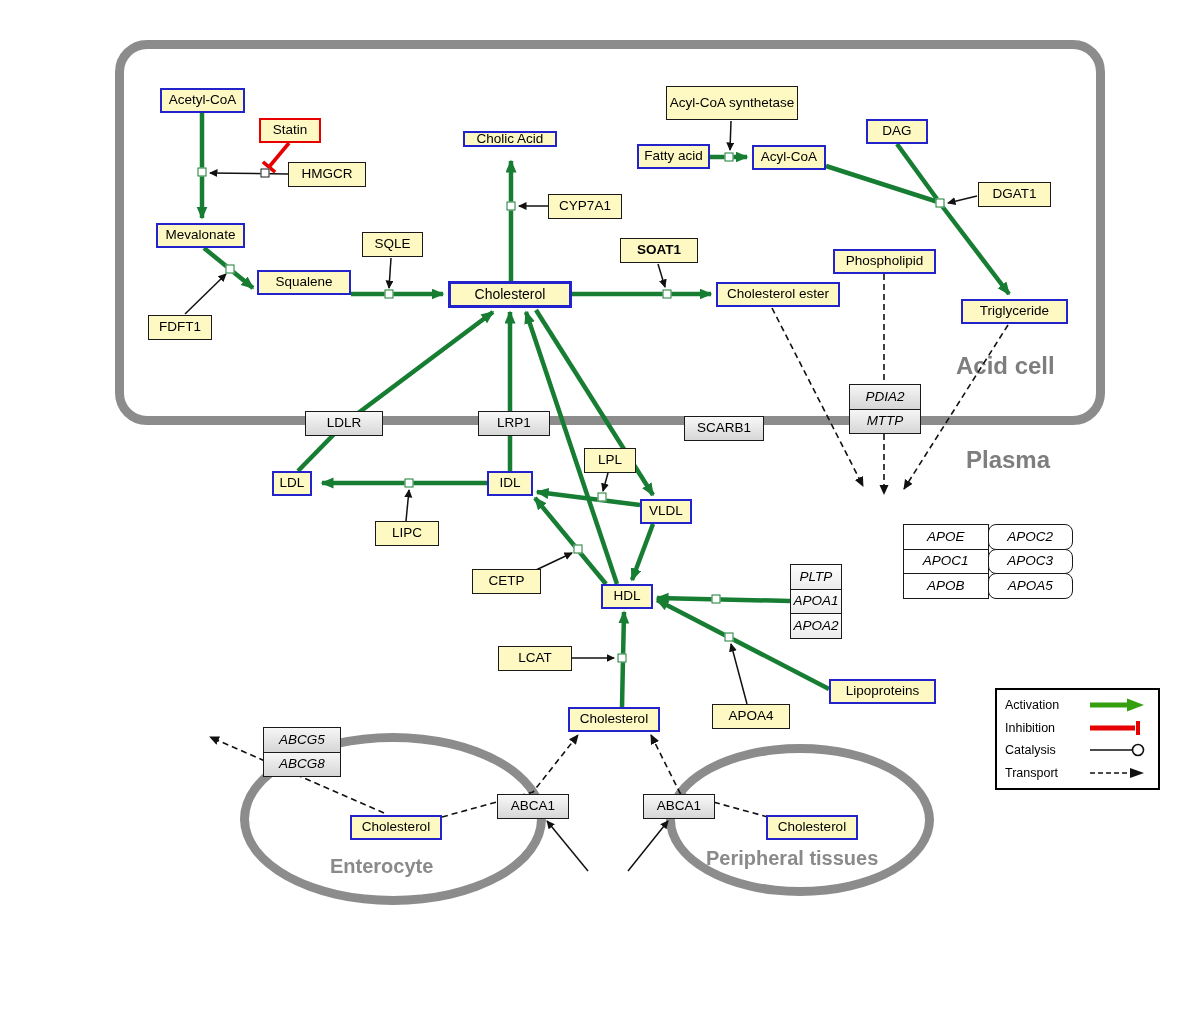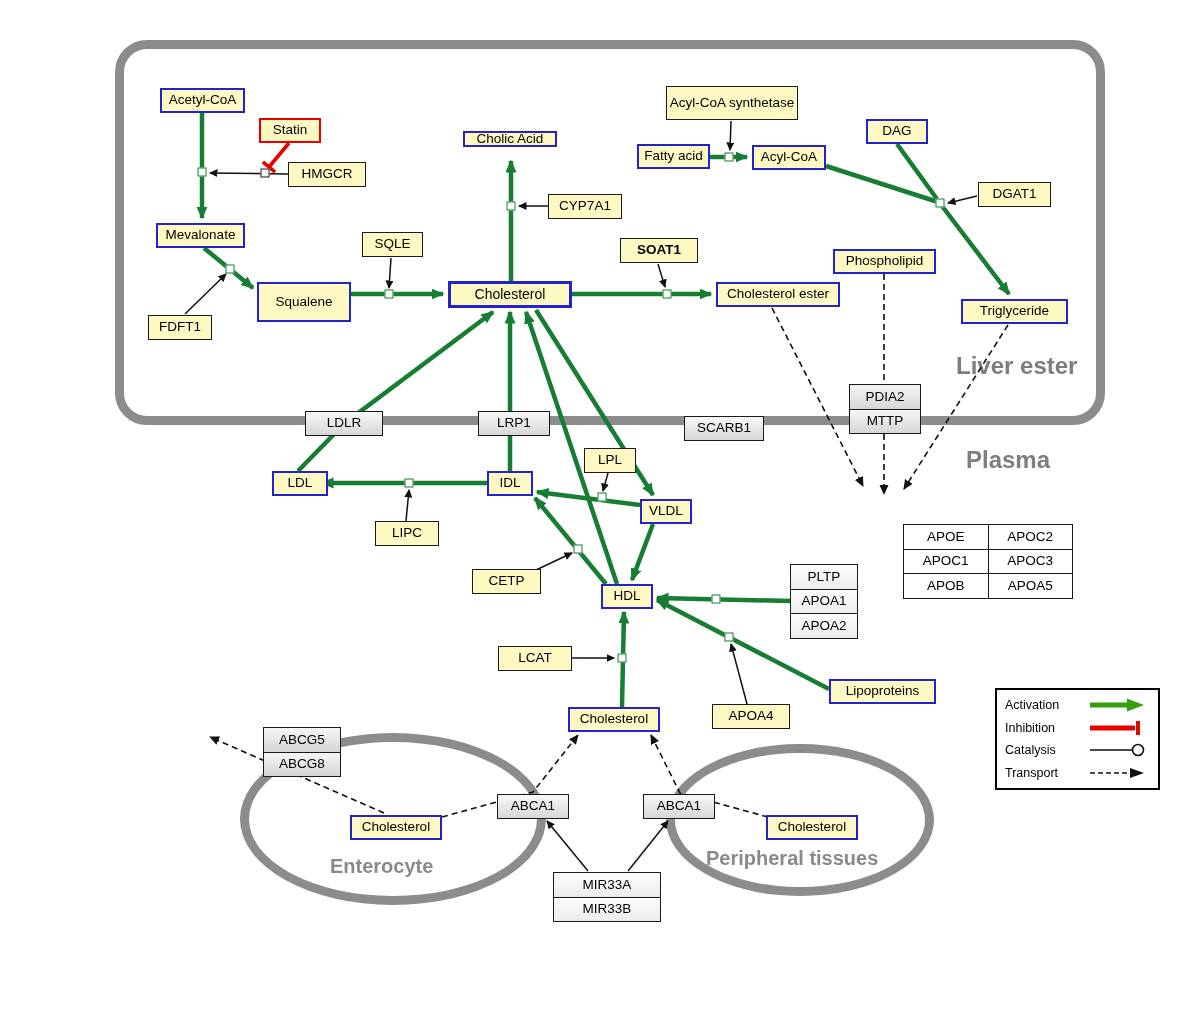--- a/index.html
+++ b/index.html
@@ -30,46 +30,46 @@
 
   
   #nodes-layer{position:absolute;left:0;top:0;width:1200px;height:1013px;z-index:3;}
   .node{position:absolute;box-sizing:border-box;display:flex;align-items:center;justify-content:center;
         text-align:center;font-size:13.5px;line-height:1.05;background:#fef9c3;color:#000;padding:1px 2px;}
   .node.blue{border:2px solid #2323cb;}
   .node.blue-bold{border:3px solid #2323cb;font-size:14px;}
   .node.red{border:2px solid #e60000;}
   .node.plain{border:1px solid #1a1a1a;}
   .node.receptor{border:1px solid #1a1a1a;background:linear-gradient(180deg,#f8f8f8,#d7d7d7);}
-  .node.stack,.node.gray-stack,.node.table{flex-direction:column;align-items:stretch;padding:0;border:none;background:transparent;}
+  .node.stack,.node.gray-stack,.node.table{flex-direction:column;align-items:stretch;padding:0;border:none;background:transparent;font-style:italic;}
   .node .cell{flex:1;display:flex;align-items:center;justify-content:center;border:1px solid #1a1a1a;background:#fff;}
   .node.stack .cell{background:linear-gradient(180deg,#fdfdfd,#ececec);}
   .node.gray-stack .cell{background:linear-gradient(180deg,#f6f6f6,#d6d6d6);}
   .node.stack .cell:not(:first-child),.node.gray-stack .cell:not(:first-child){margin-top:-1px;}
   .node.table .row{flex:1;display:flex;}
   .node.table .row:not(:first-child){margin-top:-1px;justify-content:flex-end;}
-  .node.table .row .cell:not(:first-child){margin-left:-1px;}
+  .node.table .row .cell:not(:first-child){margin-left:-1px;border-radius:8px;}
 
   
   #legend{position:absolute;left:995px;top:688px;width:165px;height:102px;border:2.5px solid #000;background:#fff;
           box-sizing:border-box;z-index:4;display:flex;flex-direction:column;justify-content:space-around;padding:4px 8px;}
   .legend-row{display:flex;align-items:center;justify-content:space-between;}
   .legend-label{font-size:12.5px;color:#000;}
   .legend-icon{width:62px;height:16px;flex:none;}
 </style>
 </head>
 <body>
 
 <div id="canvas">
 
   <div class="region" id="liver-region"></div>
   <div class="region" id="enterocyte-region"></div>
   <div class="region" id="peripheral-region"></div>
 
-  <div class="region-label" id="liver-label">Liver ester</div>
+  <div class="region-label" id="liver-label">Acid cell</div>
   <div class="region-label" id="plasma-label">Plasma</div>
   <div class="region-label" id="enterocyte-label">Enterocyte</div>
   <div class="region-label" id="peripheral-label">Peripheral tissues</div>
 
   <svg id="edge-layer" width="1200" height="1013" viewBox="0 0 1200 1013">
     <defs>
       <marker id="arrow-green" markerUnits="userSpaceOnUse" markerWidth="14" markerHeight="12" refX="11.5" refY="5.5" orient="auto">
         <path d="M0,0 L13,5.5 L0,11 Z" fill="#167d32"></path>
       </marker>
       <marker id="arrow-black" markerUnits="userSpaceOnUse" markerWidth="10" markerHeight="9" refX="7.5" refY="4" orient="auto">
@@ -143,49 +143,49 @@
       <div class="sq" style="left: 729px; top: 637px;"></div>
       <div class="sq black" style="left: 265px; top: 173px;"></div>
     </div>
 
   <div id="nodes-layer">
       <div class="node blue" style="left: 160px; top: 88px; width: 85px; height: 25px;">Acetyl-CoA</div>
       <div class="node red" style="left: 259px; top: 118px; width: 62px; height: 25px;">Statin</div>
       <div class="node plain" style="left: 288px; top: 162px; width: 78px; height: 25px;">HMGCR</div>
       <div class="node blue" style="left: 156px; top: 223px; width: 89px; height: 25px;">Mevalonate</div>
       <div class="node plain" style="left: 148px; top: 315px; width: 64px; height: 25px;">FDFT1</div>
-      <div class="node blue" style="left: 257px; top: 282px; width: 94px; height: 40px;">Squalene</div>
+      <div class="node blue" style="left: 257px; top: 270px; width: 94px; height: 25px;">Squalene</div>
       <div class="node plain" style="left: 362px; top: 232px; width: 61px; height: 25px;">SQLE</div>
       <div class="node blue" style="left: 463px; top: 131px; width: 94px; height: 16px;">Cholic Acid</div>
       <div class="node plain" style="left: 548px; top: 194px; width: 74px; height: 25px;">CYP7A1</div>
       <div class="node blue-bold" style="left: 448px; top: 281px; width: 124px; height: 27px;">Cholesterol</div>
       <div class="node plain" style="left: 620px; top: 238px; width: 78px; height: 25px; font-weight: bold;">SOAT1</div>
       <div class="node blue" style="left: 716px; top: 282px; width: 124px; height: 25px;">Cholesterol ester</div>
       <div class="node plain" style="left: 666px; top: 86px; width: 132px; height: 34px;">Acyl-CoA synthetase</div>
       <div class="node blue" style="left: 637px; top: 144px; width: 73px; height: 25px;">Fatty acid</div>
       <div class="node blue" style="left: 752px; top: 145px; width: 74px; height: 25px;">Acyl-CoA</div>
       <div class="node blue" style="left: 866px; top: 119px; width: 62px; height: 25px;">DAG</div>
       <div class="node plain" style="left: 978px; top: 182px; width: 73px; height: 25px;">DGAT1</div>
       <div class="node blue" style="left: 833px; top: 249px; width: 103px; height: 25px;">Phospholipid</div>
       <div class="node blue" style="left: 961px; top: 299px; width: 107px; height: 25px;">Triglyceride</div>
       <div class="node gray-stack" style="left: 849px; top: 384px; width: 72px; height: 50px;">
         <div class="cell">PDIA2</div>
         <div class="cell">MTTP</div>
       </div>
       <div class="node receptor" style="left: 305px; top: 411px; width: 78px; height: 25px;">LDLR</div>
       <div class="node receptor" style="left: 478px; top: 411px; width: 72px; height: 25px; text-align: right;">LRP1</div>
       <div class="node receptor" style="left: 684px; top: 416px; width: 80px; height: 25px;">SCARB1</div>
-      <div class="node blue" style="left: 272px; top: 471px; width: 56px; height: 25px;">LDL</div>
+      <div class="node blue" style="left: 272px; top: 471px; width: 40px; height: 25px;">LDL</div>
       <div class="node blue" style="left: 487px; top: 471px; width: 46px; height: 25px;">IDL</div>
       <div class="node plain" style="left: 375px; top: 521px; width: 64px; height: 25px;">LIPC</div>
       <div class="node plain" style="left: 584px; top: 448px; width: 52px; height: 25px;">LPL</div>
       <div class="node blue" style="left: 640px; top: 499px; width: 52px; height: 25px;">VLDL</div>
       <div class="node plain" style="left: 472px; top: 569px; width: 69px; height: 25px;">CETP</div>
       <div class="node blue" style="left: 601px; top: 584px; width: 52px; height: 25px;">HDL</div>
-      <div class="node stack" style="left: 790px; top: 564px; width: 68px; height: 75px;">
+      <div class="node stack" style="left: 790px; top: 564px; width: 52px; height: 75px;">
         <div class="cell">PLTP</div>
         <div class="cell">APOA1</div>
         <div class="cell">APOA2</div>
       </div>
       <div class="node plain" style="left: 498px; top: 646px; width: 74px; height: 25px;">LCAT</div>
       <div class="node plain" style="left: 712px; top: 704px; width: 78px; height: 25px;">APOA4</div>
       <div class="node blue" style="left: 829px; top: 679px; width: 107px; height: 25px;">Lipoproteins</div>
       <div class="node table" style="left: 903px; top: 524px; width: 170px; height: 75px;">
         <div class="row">
           <div class="cell">APOE</div>
@@ -202,24 +202,20 @@
       </div>
       <div class="node blue" style="left: 568px; top: 707px; width: 92px; height: 25px;">Cholesterol</div>
       <div class="node gray-stack" style="left: 263px; top: 727px; width: 78px; height: 50px;">
         <div class="cell">ABCG5</div>
         <div class="cell">ABCG8</div>
       </div>
       <div class="node blue" style="left: 350px; top: 815px; width: 92px; height: 25px;">Cholesterol</div>
       <div class="node receptor" style="left: 497px; top: 794px; width: 72px; height: 25px;">ABCA1</div>
       <div class="node receptor" style="left: 643px; top: 794px; width: 72px; height: 25px;">ABCA1</div>
       <div class="node blue" style="left: 766px; top: 815px; width: 92px; height: 25px;">Cholesterol</div>
-      <div class="node stack" style="left: 553px; top: 872px; width: 108px; height: 50px;">
-        <div class="cell">MIR33A</div>
-        <div class="cell">MIR33B</div>
-      </div>
     </div>
 
   <div id="legend">
     <div class="legend-row">
       <span class="legend-label">Activation</span>
       <svg class="legend-icon" viewBox="0 0 62 16">
         <line x1="2" y1="8" x2="40" y2="8" stroke="#35a00f" stroke-width="5"></line>
         <path d="M39,1.5 L56,8 L39,14.5 Z" fill="#35a00f"></path>
       </svg>
     </div>

